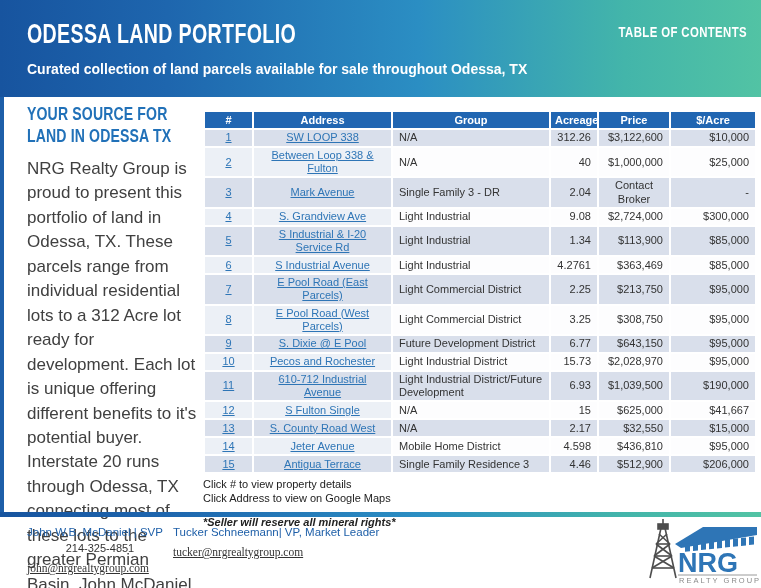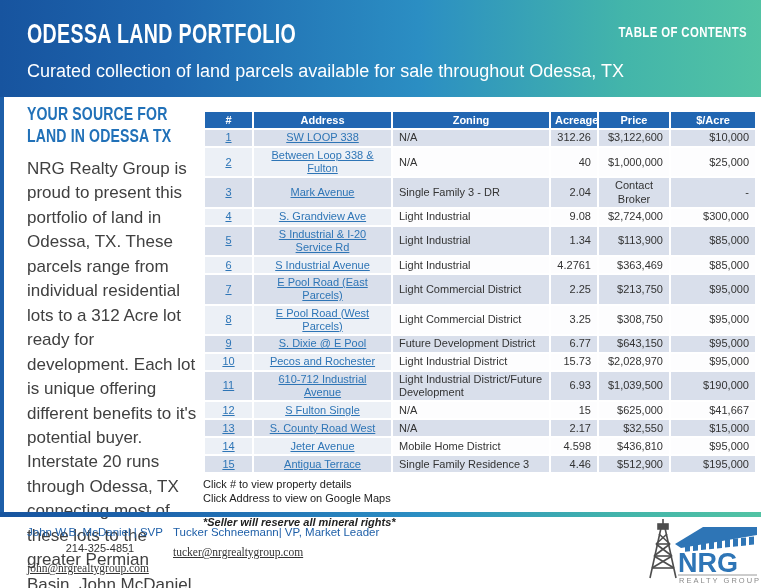--- a/index.html
+++ b/index.html
@@ -18,21 +18,21 @@
     position:absolute; left:27px; top:18px; color:#fff;
     font-size:28px; font-weight:bold; letter-spacing:.5px; white-space:nowrap;
     transform:scaleX(.70); transform-origin:left center;
   }
   .toc-link {
     position:absolute; right:14px; top:23px; color:#fff;
     font-size:15px; font-weight:bold; letter-spacing:.5px; white-space:nowrap;
     transform:scaleX(.76); transform-origin:right center; cursor:pointer;
   }
   .subtitle {
-    position:absolute; left:27px; top:61px; color:#fff; font-size:18px;
+    position:absolute; left:27px; top:61px; color:#fff; font-size:14px;font-weight:bold;
   }
 
   
   .left-strip { position:absolute; left:0; top:97px; width:4px; height:415px; background:#1d5fa9; }
 
   
   .sidebar { position:absolute; left:27px; top:103px; width:170px; }
   .sidebar-heading {
     color:#2171b8; font-size:19px; font-weight:bold; line-height:1.18;
     width:232px; transform:scaleX(.74); transform-origin:left top; letter-spacing:.2px;
@@ -102,21 +102,21 @@
         <col style="width:139px">
         <col style="width:158px">
       <col style="width:48px">
         <col style="width:72px">
         <col style="width:86px">
     </colgroup>
     <thead>
       <tr>
         <th>#</th>
         <th>Address</th>
-        <th>Zoning</th>
+        <th>Group</th>
         <th>Acreage</th>
         <th>Price</th>
         <th>$/Acre</th>
       </tr>
     </thead>
     <tbody id="parcel-rows">
         <tr class="odd">
           <td class="c-num"><a class="tbl-link">1</a></td>
           <td class="c-addr"><a class="tbl-link">SW LOOP 338</a></td>
           <td class="c-zone">N/A</td>
@@ -227,21 +227,21 @@
           <td class="c-acre">4.598</td>
           <td class="c-price">$436,810</td>
           <td class="c-peracre">$95,000</td>
         </tr>
         <tr class="odd">
           <td class="c-num"><a class="tbl-link">15</a></td>
           <td class="c-addr"><a class="tbl-link">Antigua Terrace</a></td>
           <td class="c-zone">Single Family Residence 3</td>
           <td class="c-acre">4.46</td>
           <td class="c-price">$512,900</td>
-          <td class="c-peracre">$195,000</td>
+          <td class="c-peracre">$206,000</td>
         </tr>
       </tbody>
   </table>
   <div class="notes">
     <div>Click # to view property details</div>
     <div>Click Address to view on Google Maps</div>
   </div>
   <div class="disclaimer">*Seller will reserve all mineral rights*</div>
 </div>
 

